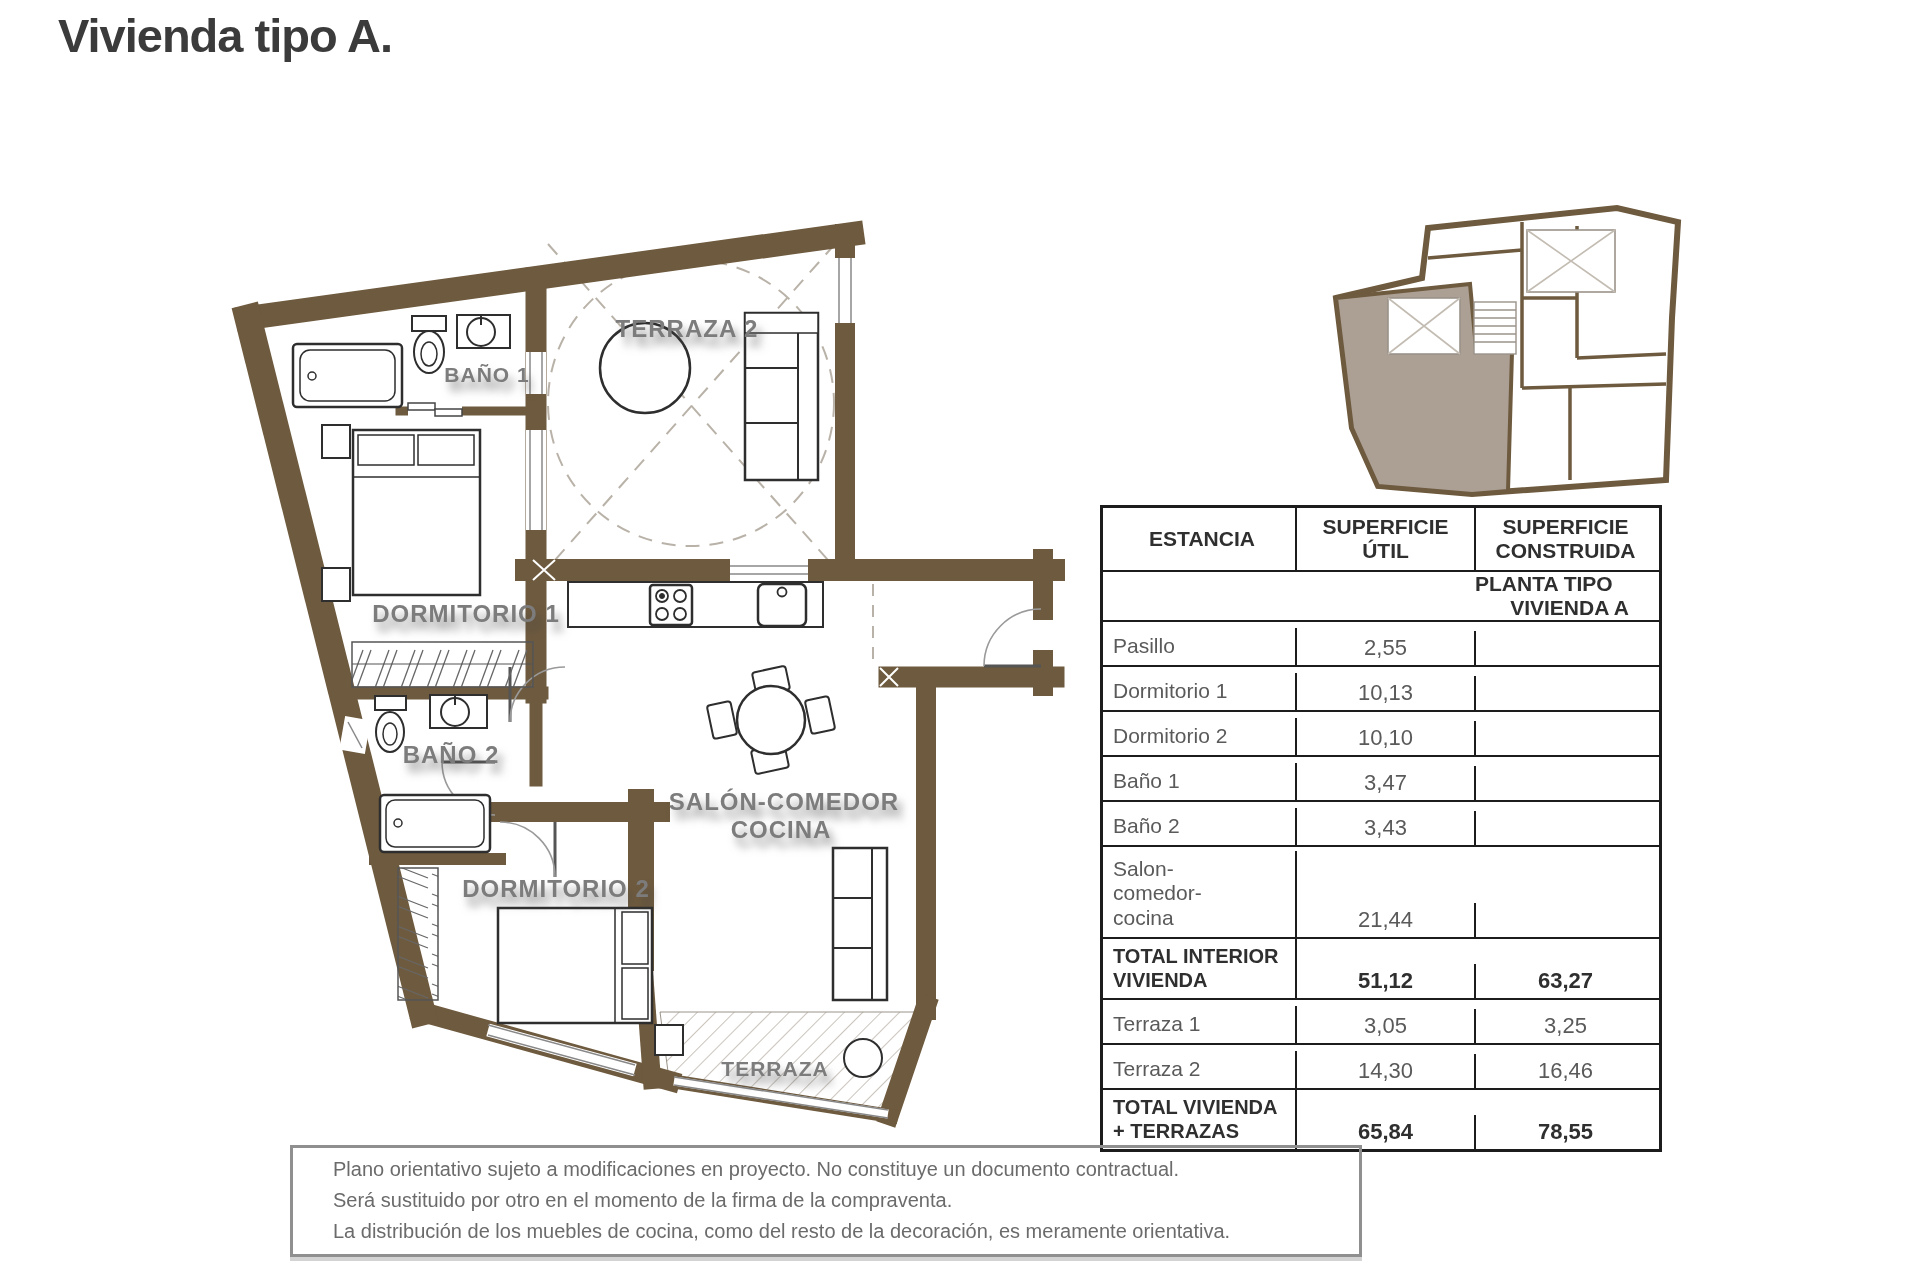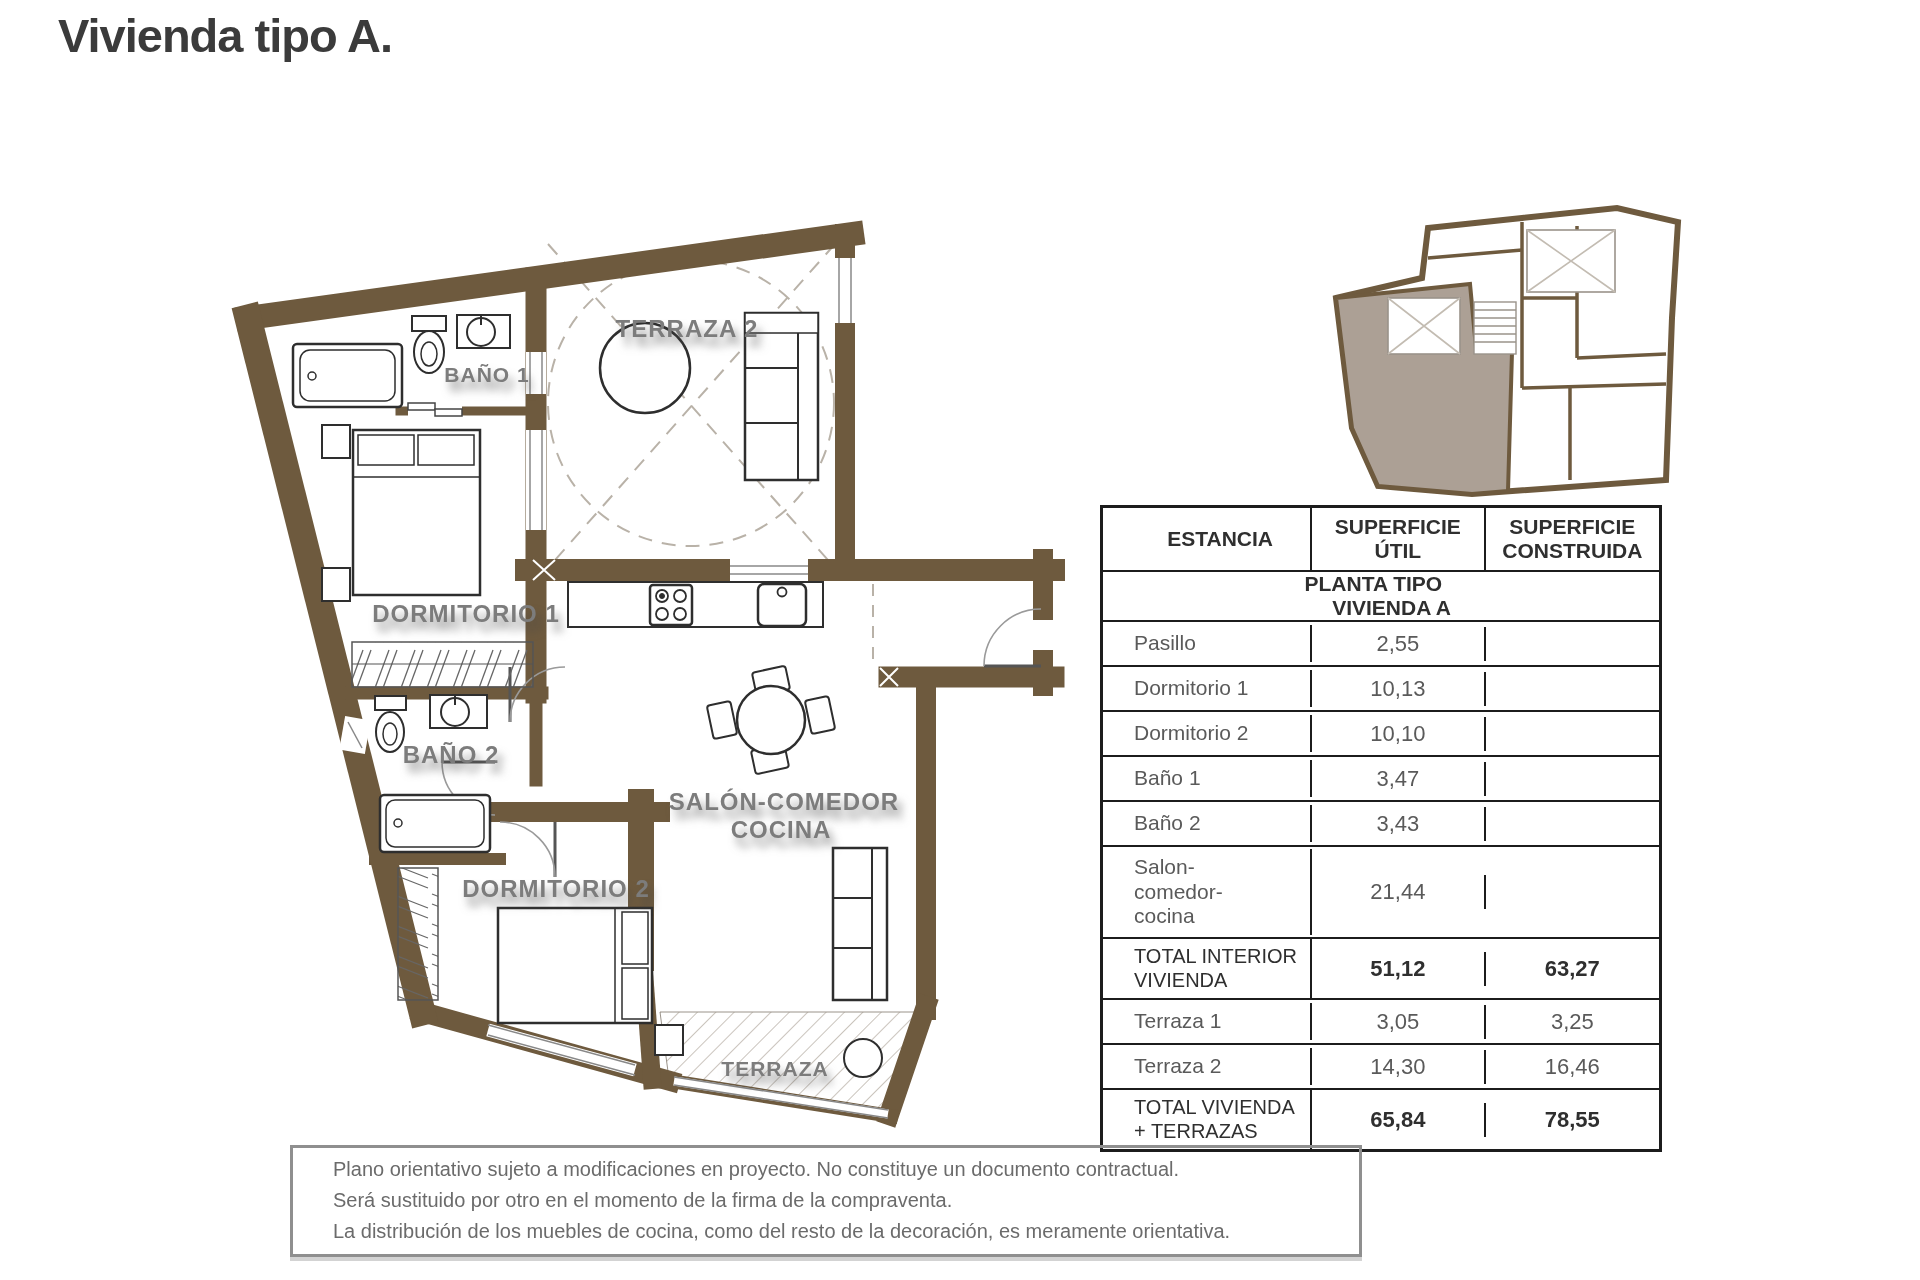--- a/index.html
+++ b/index.html
@@ -17,41 +17,41 @@
   #plan-svg{position:absolute;left:190px;top:140px;}
   #keyplan-svg{position:absolute;left:1322px;top:198px;}
 
   .rlabel{font-family:"Liberation Sans",sans-serif;font-weight:bold;fill:var(--label);
     letter-spacing:1px;filter:drop-shadow(5px 9px 4px rgba(70,70,70,0.55));}
   .lab24{font-size:24px;} .lab21{font-size:21px;}
 
   
   .t-table{position:absolute;left:1100px;top:505px;width:562px;
     border:3px solid #1c1c1c;background:#fff;color:var(--cellink);}
-  .t-row{display:flex;border-top:2px solid #1c1c1c;align-items:center;padding-left:21px;}
+  .t-row{display:flex;border-top:2px solid #1c1c1c;align-items:flex-end;}
   .t-row:first-child{border-top:none;}
   .t-c1{width:194px;border-right:2px solid #1c1c1c;display:flex;align-items:center;
     padding:6px 4px 6px 10px;font-size:21px;line-height:1.18;}
   .t-c2{width:179px;border-right:2px solid #1c1c1c;display:flex;align-items:center;
     justify-content:center;font-size:22px;padding:4px;}
   .t-c3{width:179px;display:flex;align-items:center;justify-content:center;
     font-size:22px;padding:4px;}
   .t-head .t-c1,.t-head .t-c2,.t-head .t-c3{justify-content:center;text-align:center;
     font-weight:bold;color:var(--tableink);font-size:21px;line-height:1.15;min-height:62px;}
   .t-sub{min-height:50px;flex-direction:column;}
   .t-sub .s1{width:194px;display:flex;align-items:center;padding-left:10px;
     font-weight:bold;color:var(--tableink);font-size:21px;}
   .t-sub .s2{width:179px;display:flex;align-items:center;justify-content:center;
     font-weight:bold;color:var(--tableink);font-size:21px;}
   .t-data{min-height:45px;}
   .t-salon{min-height:92px;}
   .t-salon .t-c1{word-break:break-word;width:194px;max-width:194px;}
   .t-salon .t-c1 span{display:block;width:110px;}
   .t-bold{min-height:60px;}
-  .t-bold .t-c1{font-weight:normal;color:var(--tableink);font-size:20px;}
+  .t-bold .t-c1{font-weight:bold;color:var(--tableink);font-size:20px;}
   .t-bold .t-c2,.t-bold .t-c3{font-weight:bold;color:var(--tableink);}
 
   .footer-box{position:absolute;left:290px;top:1145px;width:1072px;height:112px;
     border:3px solid #8f8f8f;box-shadow:0 4px 0 rgba(130,130,130,0.35);
     padding:6px 10px 0 40px;}
   .footer-box p{font-size:20px;line-height:31px;color:var(--footink);}
 </style>
 </head>
 <body>
 

